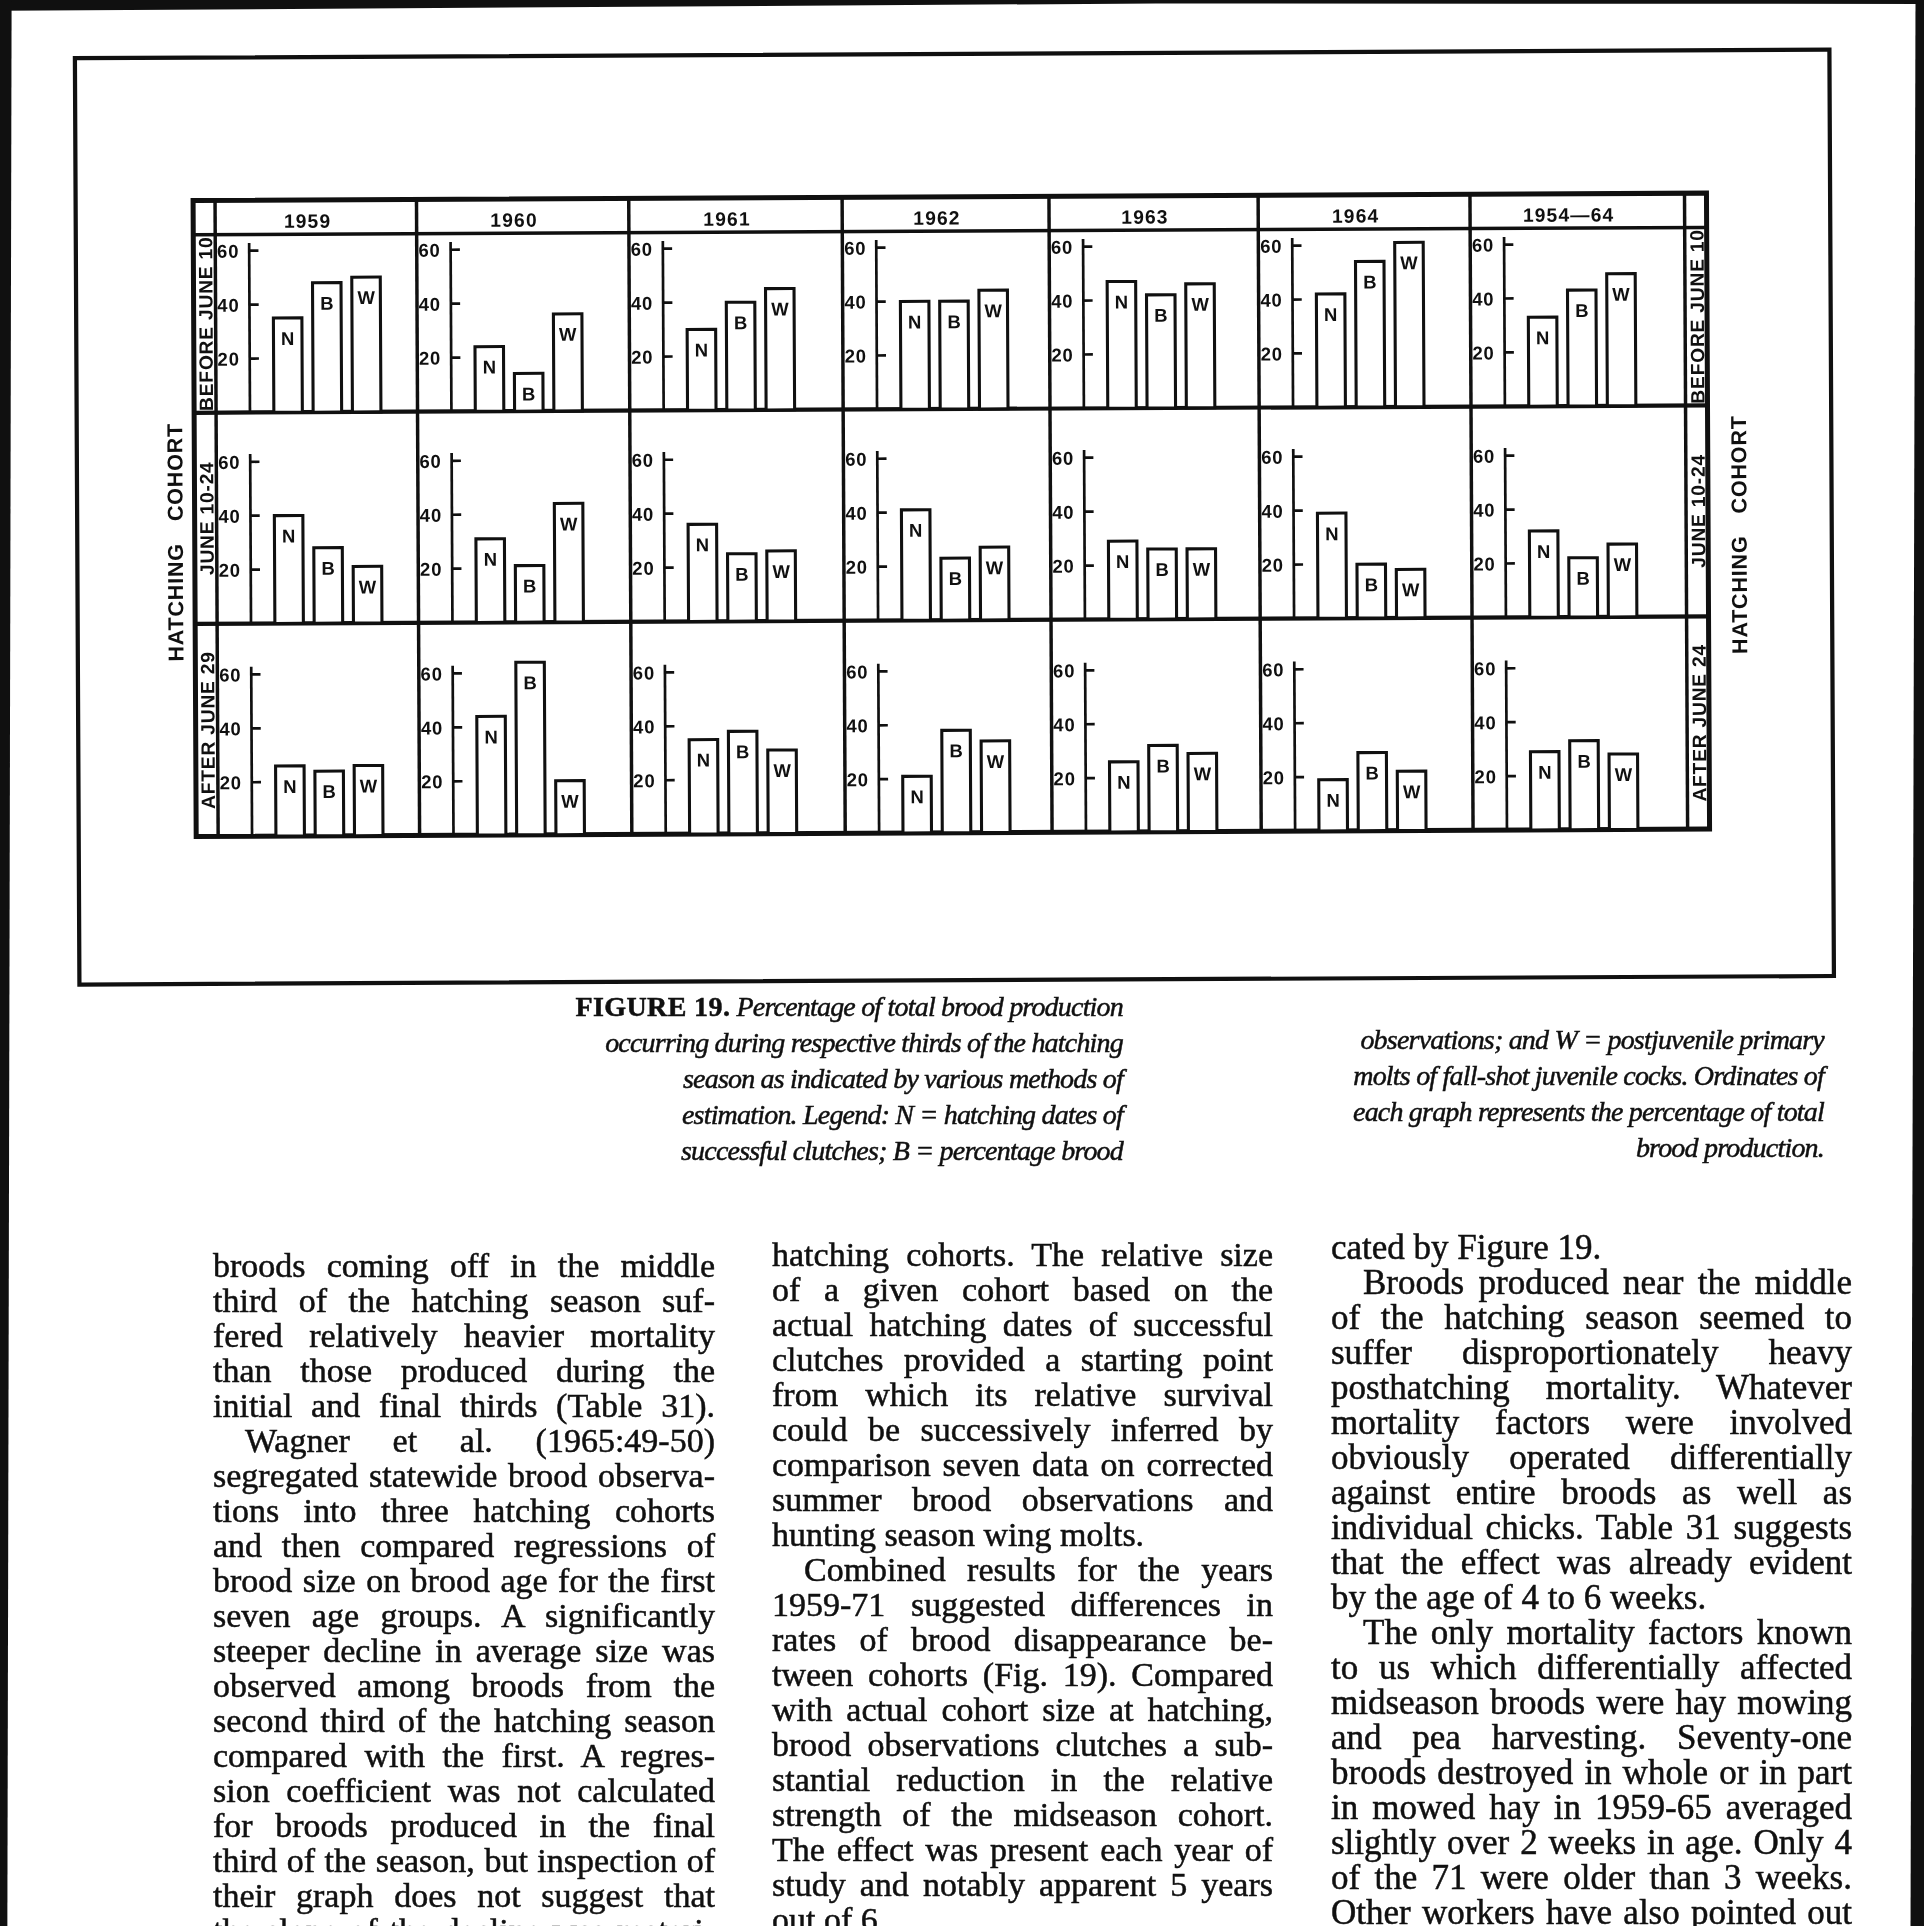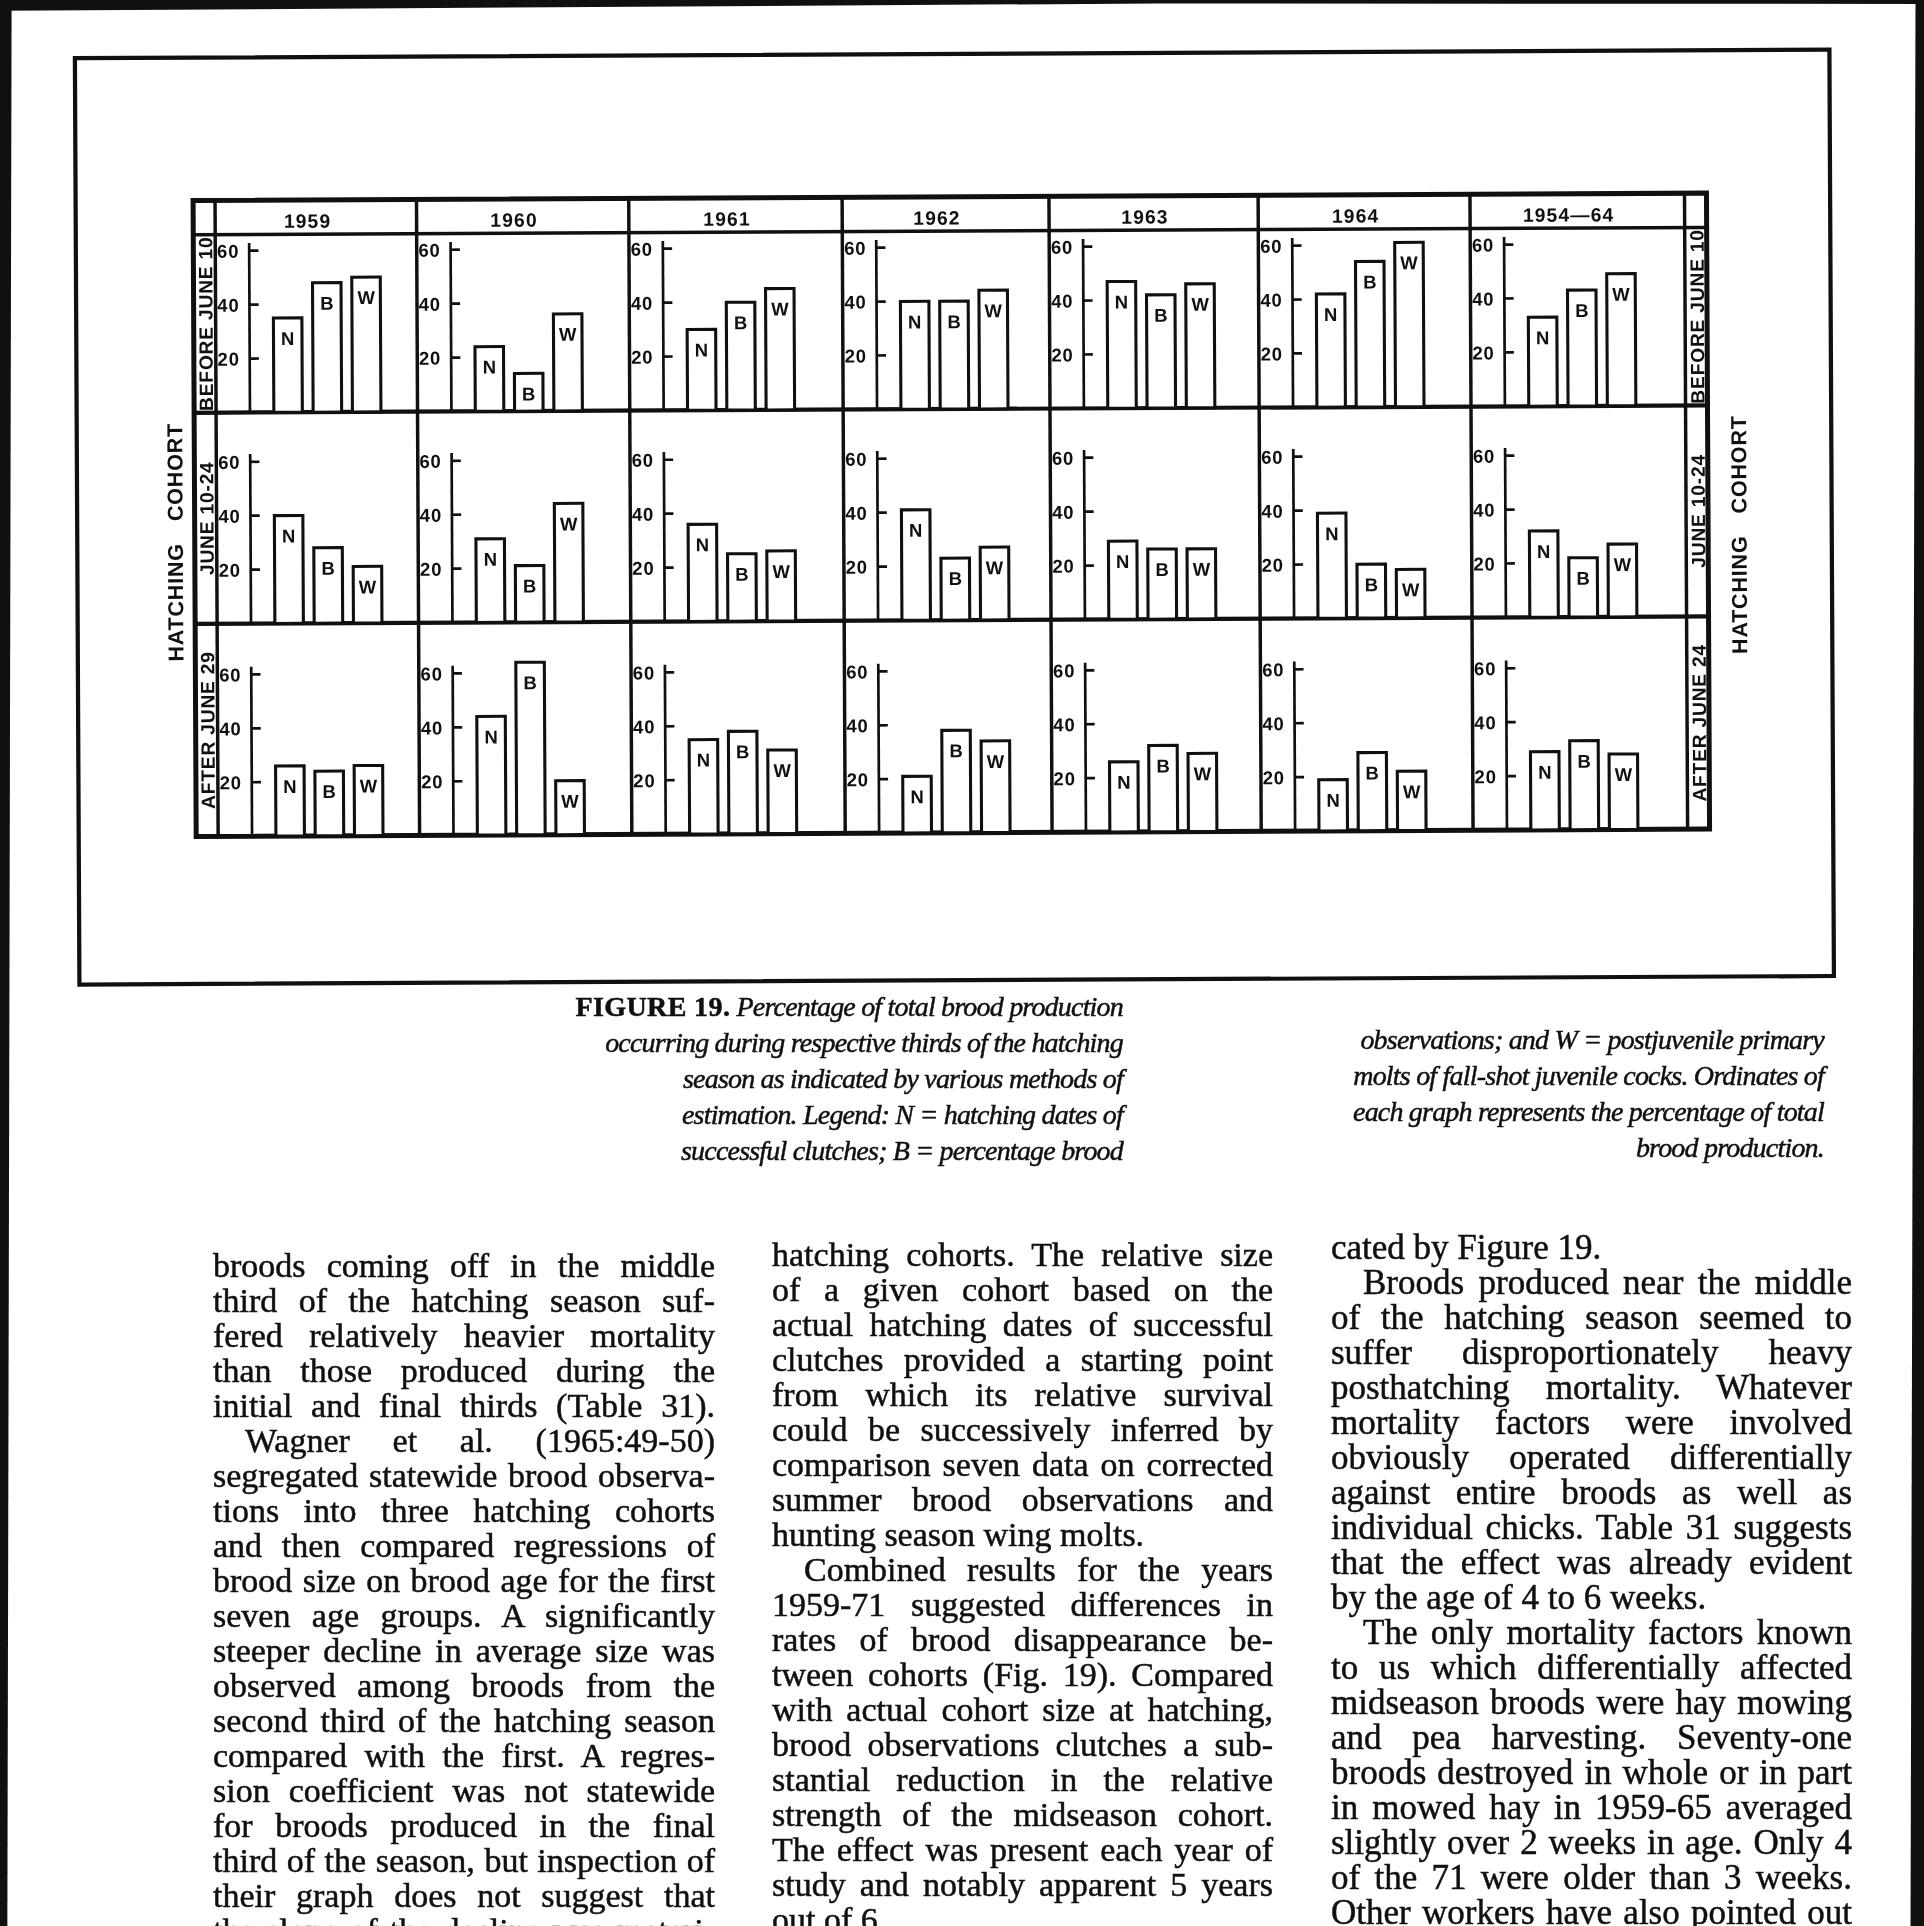--- a/index.html
+++ b/index.html
@@ -500,21 +500,21 @@
 <div class="ln" style="padding-left:32px">Wagner et al. (1965:49-50)</div>
 <div class="ln">segregated statewide brood observa-</div>
 <div class="ln">tions into three hatching cohorts</div>
 <div class="ln">and then compared regressions of</div>
 <div class="ln">brood size on brood age for the first</div>
 <div class="ln">seven age groups. A significantly</div>
 <div class="ln">steeper decline in average size was</div>
 <div class="ln">observed among broods from the</div>
 <div class="ln">second third of the hatching season</div>
 <div class="ln">compared with the first. A regres-</div>
-<div class="ln">sion coefficient was not statewide</div>
+<div class="ln">sion coefficient was not calculated</div>
 <div class="ln">for broods produced in the final</div>
 <div class="ln">third of the season, but inspection of</div>
 <div class="ln">their graph does not suggest that</div>
 <div class="ln">the slope of the decline was materi-</div>
 
 </div>
 
 <div class="col" style="left:772px;top:1237px;width:501px;line-height:35px;font-size:34px">
 <div class="ln">hatching cohorts. The relative size</div>
 <div class="ln">of a given cohort based on the</div>

